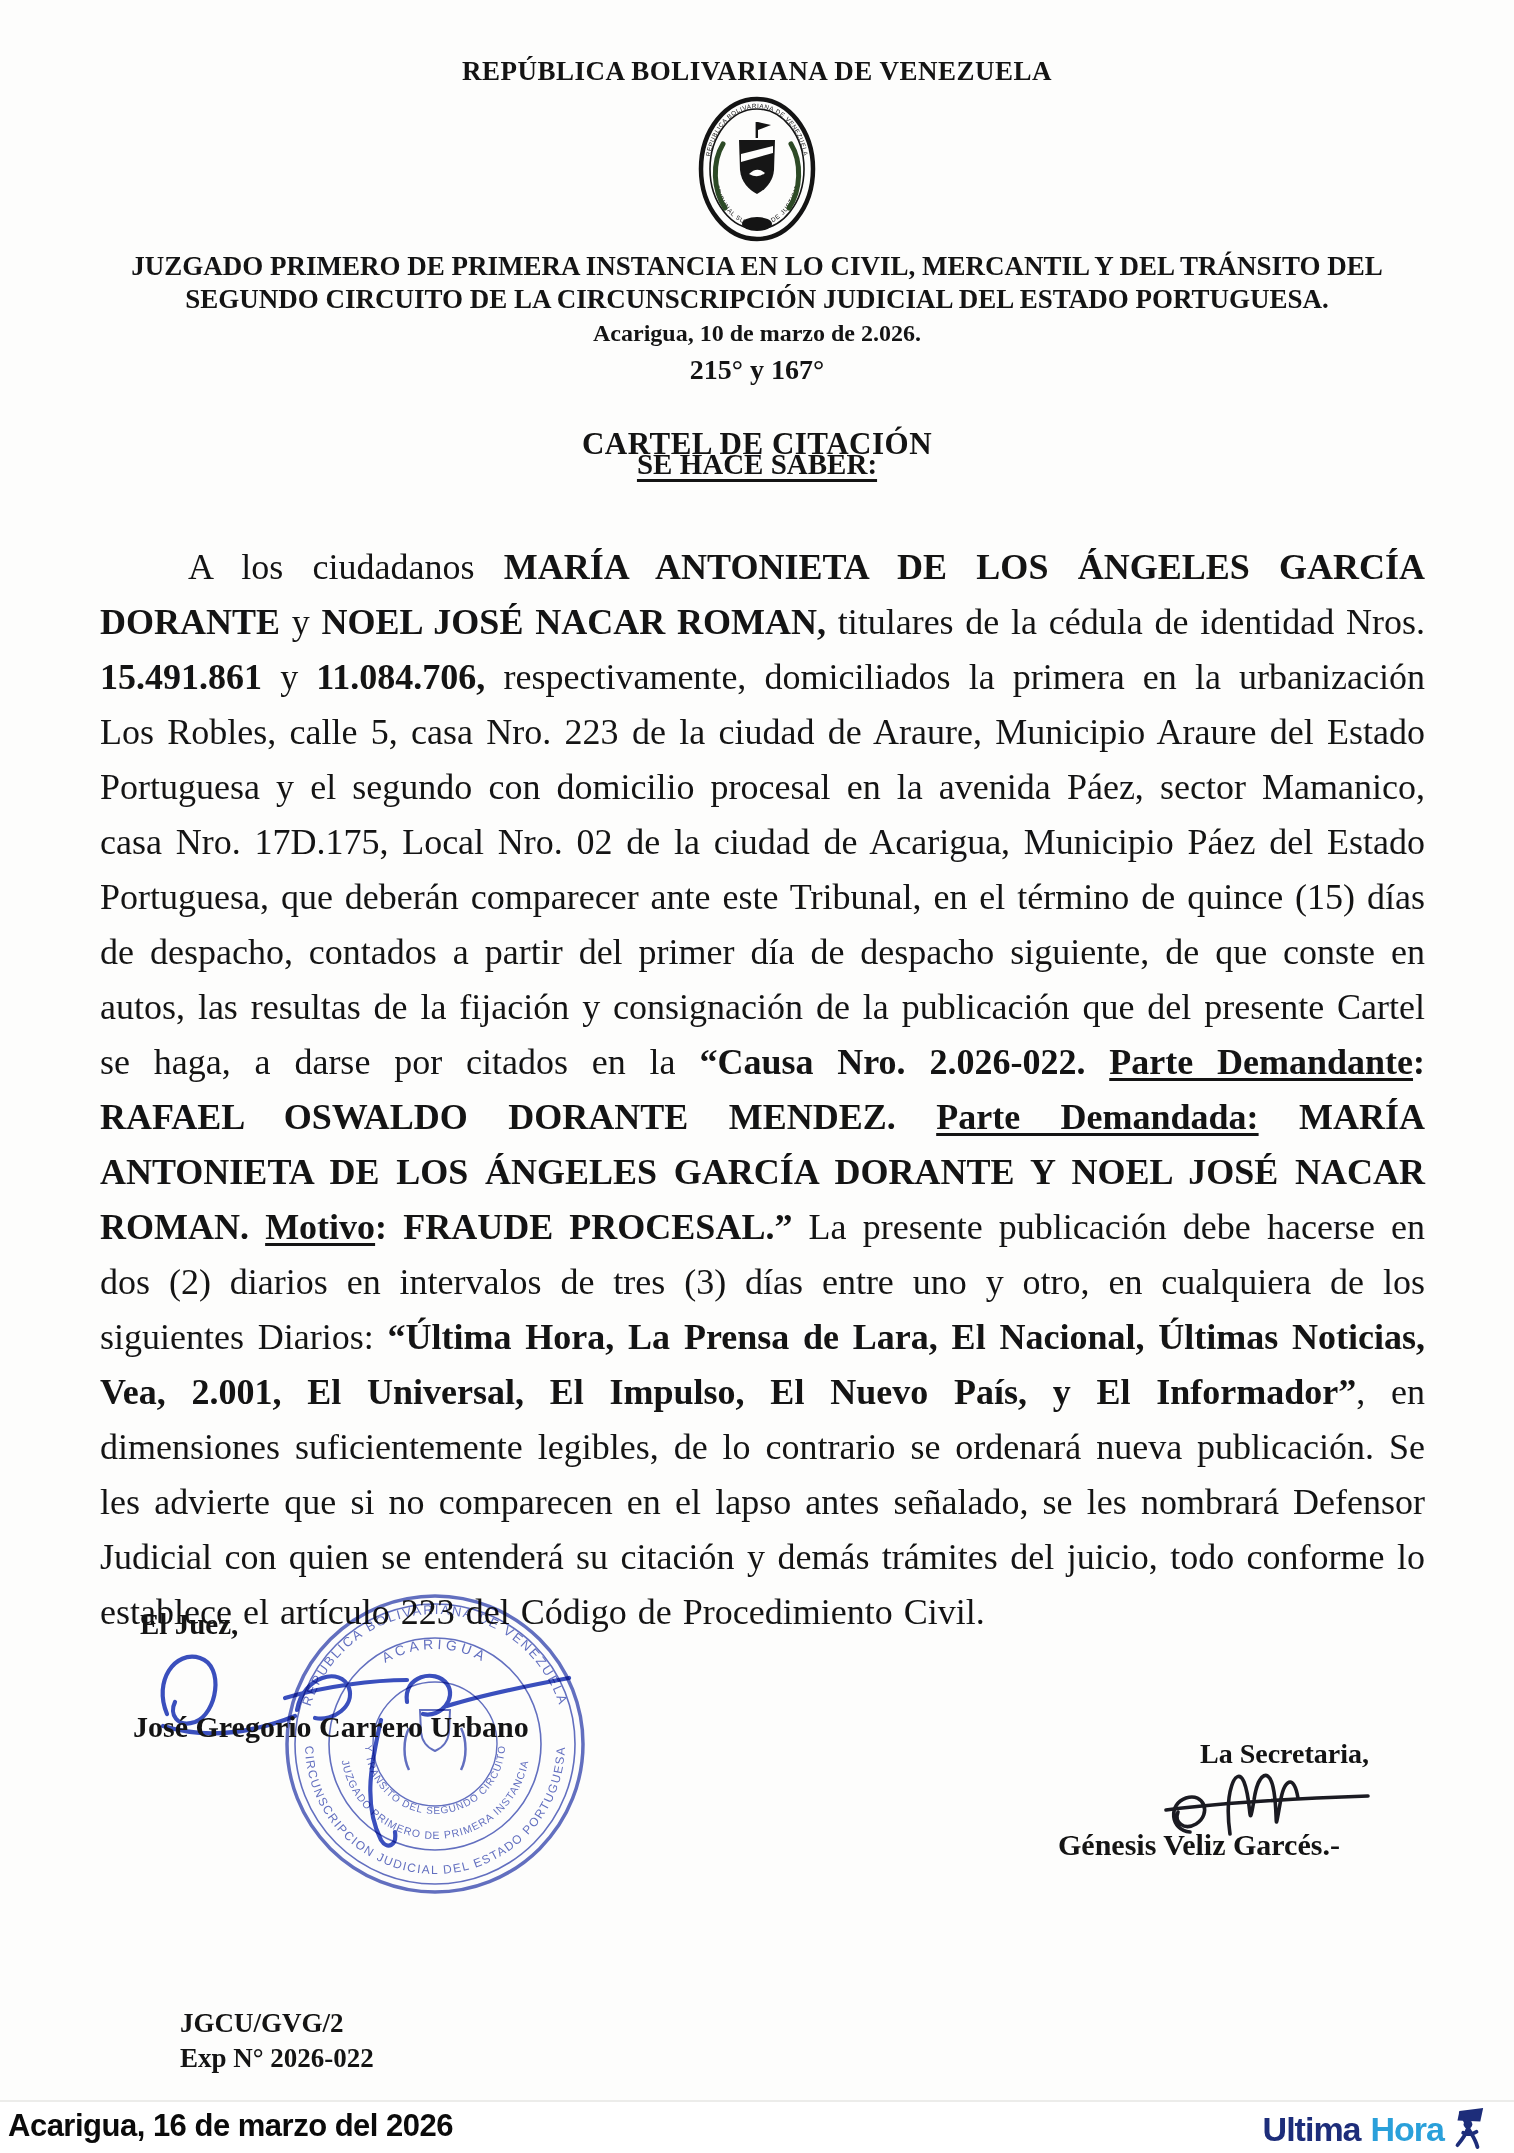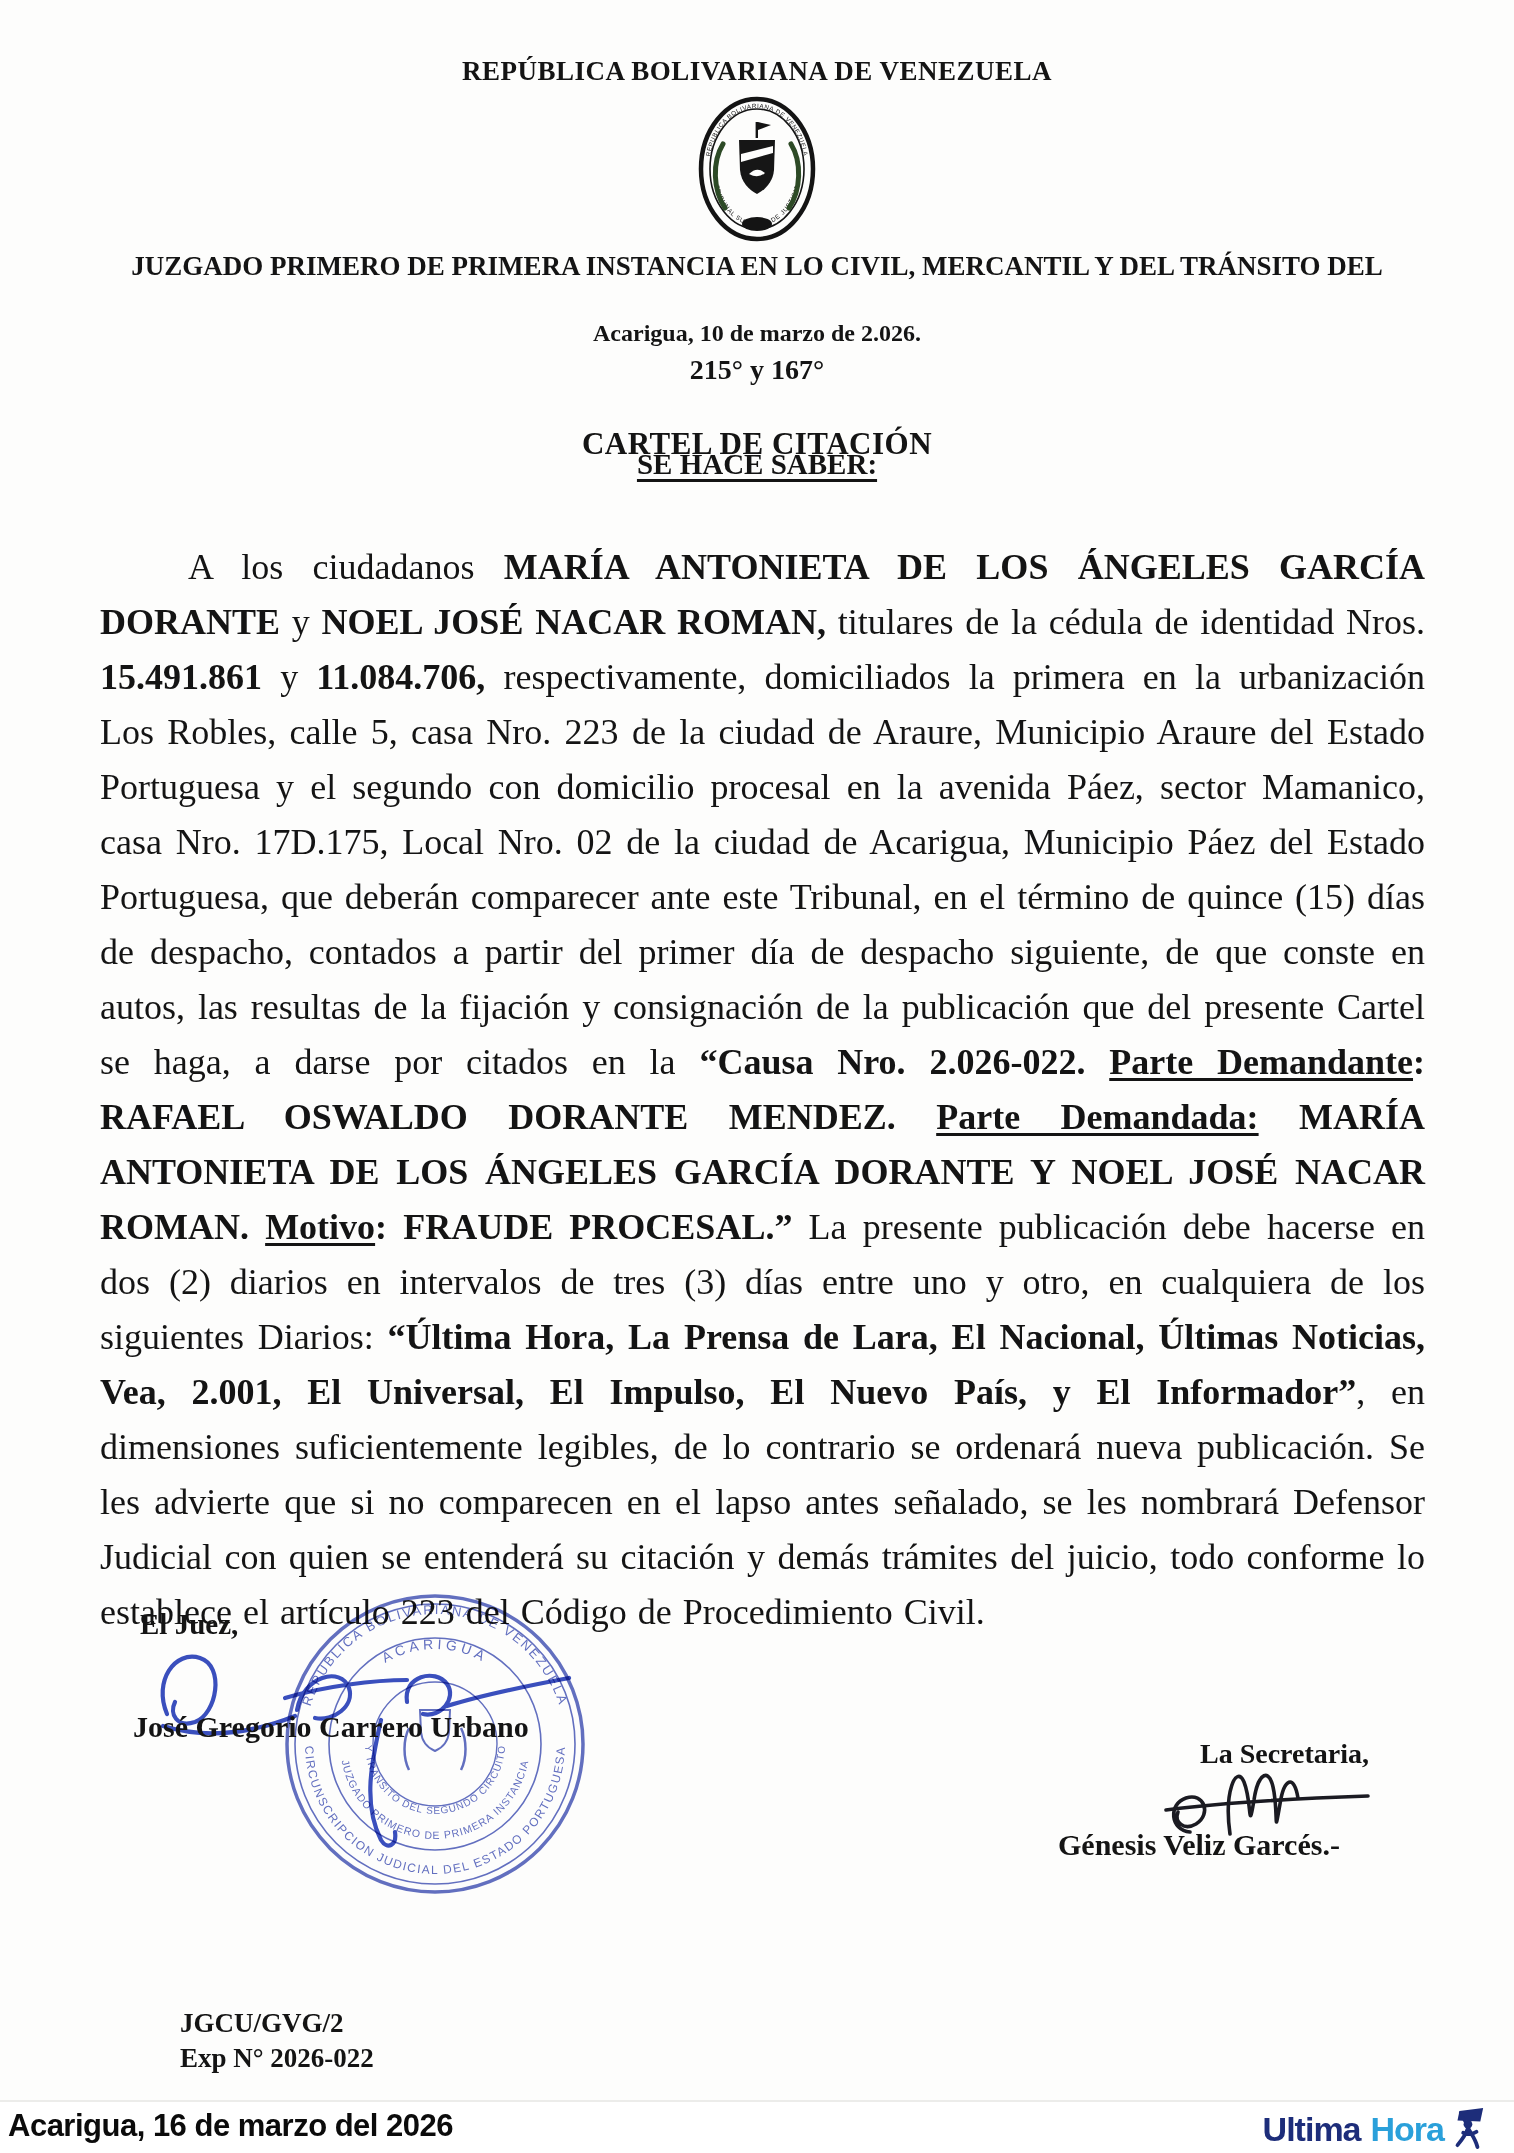--- a/index.html
+++ b/index.html
@@ -91,20 +91,21 @@
       <path d="M 52,78 q 8,-8 16,-1 q -7,6 -16,1" fill="#fdfdfc"></path>
 
       <path d="M 28,112 C 16,94 15,66 26,48" fill="none" stroke="#2d4a26" stroke-width="5" stroke-linecap="round"></path>
       <path d="M 92,112 C 104,94 105,66 94,48" fill="none" stroke="#2d4a26" stroke-width="5" stroke-linecap="round"></path>
       <ellipse cx="60" cy="128" rx="15" ry="7" fill="#141414"></ellipse>
     </svg>
   </div>
 
   <div class="abs center court">
     <div>JUZGADO PRIMERO DE PRIMERA INSTANCIA EN LO CIVIL, MERCANTIL Y DEL TRÁNSITO DEL</div>
+    <div>SEGUNDO CIRCUITO DE LA CIRCUNSCRIPCIÓN JUDICIAL DEL ESTADO PORTUGUESA.</div>
   </div>
 
   <div class="abs center dateline">Acarigua, 10 de marzo de 2.026.</div>
   <div class="abs center yearsline">215° y 167°</div>
 
   <div class="abs center doc-title">CARTEL DE CITACIÓN</div>
   <div class="abs center doc-subtitle"><span>SE HACE SABER:</span></div>
 
   <p class="abs body-par"><span>A los ciudadanos </span><span class="b">MARÍA ANTONIETA DE LOS ÁNGELES GARCÍA DORANTE</span><span> y </span><span class="b">NOEL JOSÉ NACAR ROMAN,</span><span> titulares de la cédula de identidad Nros. </span><span class="b">15.491.861</span><span> y </span><span class="b">11.084.706,</span><span> respectivamente, domiciliados la primera en la urbanización Los Robles, calle 5, casa Nro. 223 de la ciudad de Araure, Municipio Araure del Estado Portuguesa y el segundo con domicilio procesal en la avenida Páez, sector Mamanico, casa Nro. 17D.175, Local Nro. 02 de la ciudad de Acarigua, Municipio Páez del Estado Portuguesa, que deberán comparecer ante este Tribunal, en el término de quince (15) días de despacho, contados a partir del primer día de despacho siguiente, de que conste en autos, las resultas de la fijación y consignación de la publicación que del presente Cartel se haga, a darse por citados en la </span><span class="b">“Causa Nro. 2.026-022. </span><span class="b u">Parte Demandante</span><span class="b">: RAFAEL OSWALDO DORANTE MENDEZ. </span><span class="b u">Parte Demandada:</span><span class="b"> MARÍA ANTONIETA DE LOS ÁNGELES GARCÍA DORANTE Y NOEL JOSÉ NACAR ROMAN. </span><span class="b u">Motivo</span><span class="b">: FRAUDE PROCESAL.”</span><span> La presente publicación debe hacerse en dos (2) diarios en intervalos de tres (3) días entre uno y otro, en cualquiera de los siguientes Diarios: </span><span class="b">“Última Hora, La Prensa de Lara, El Nacional, Últimas Noticias, Vea, 2.001, El Universal, El Impulso, El Nuevo País, y El Informador”</span><span>, en dimensiones suficientemente legibles, de lo contrario se ordenará nueva publicación. Se les advierte que si no comparecen en el lapso antes señalado, se les nombrará Defensor Judicial con quien se entenderá su citación y demás trámites del juicio, todo conforme lo establece el artículo 223 del Código de Procedimiento Civil.</span></p>
 

